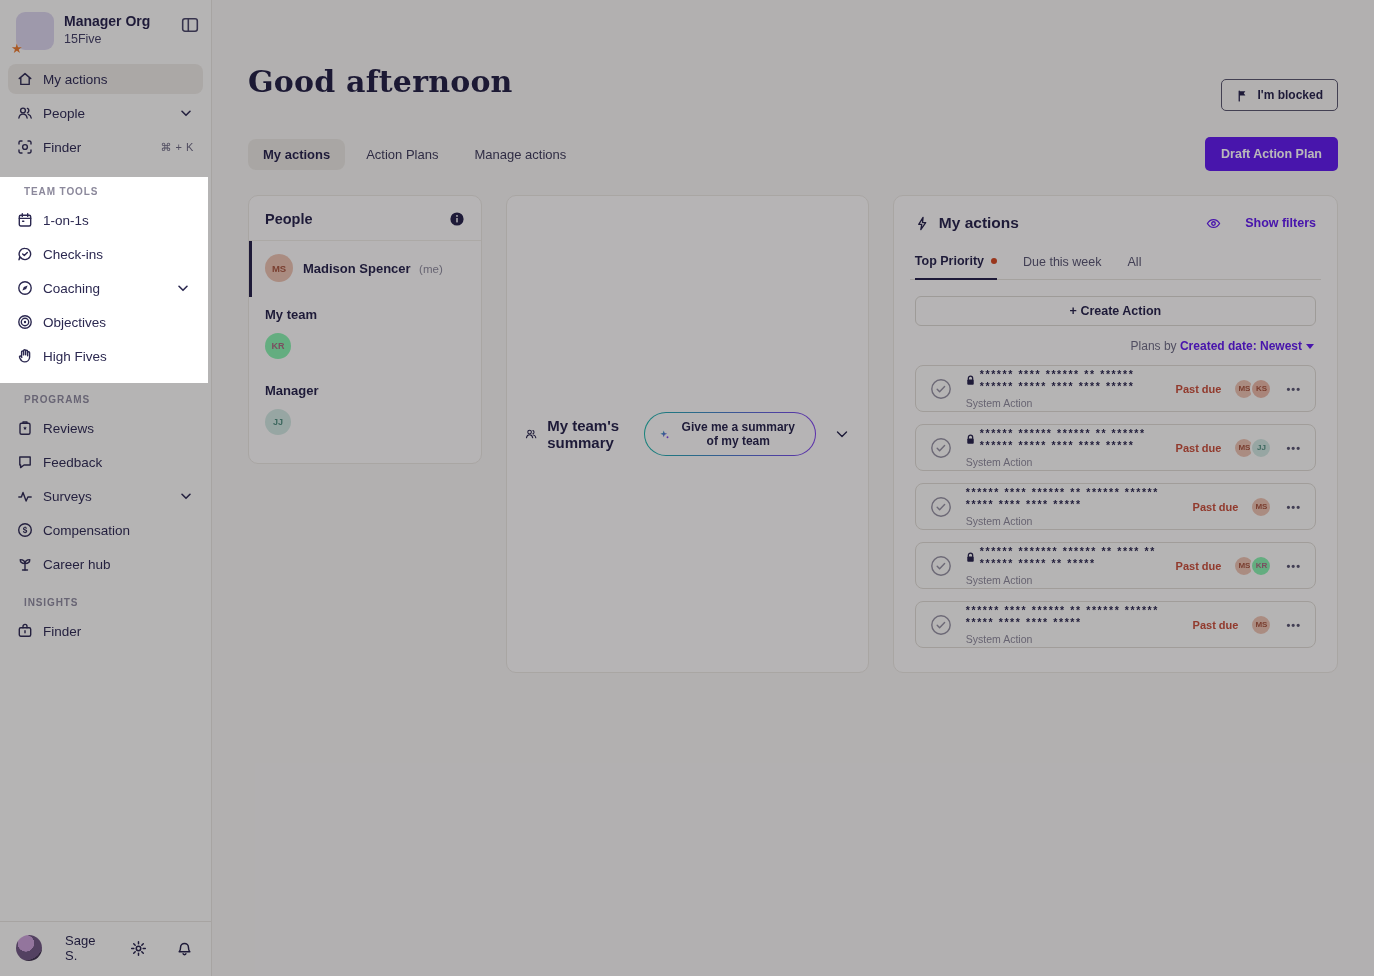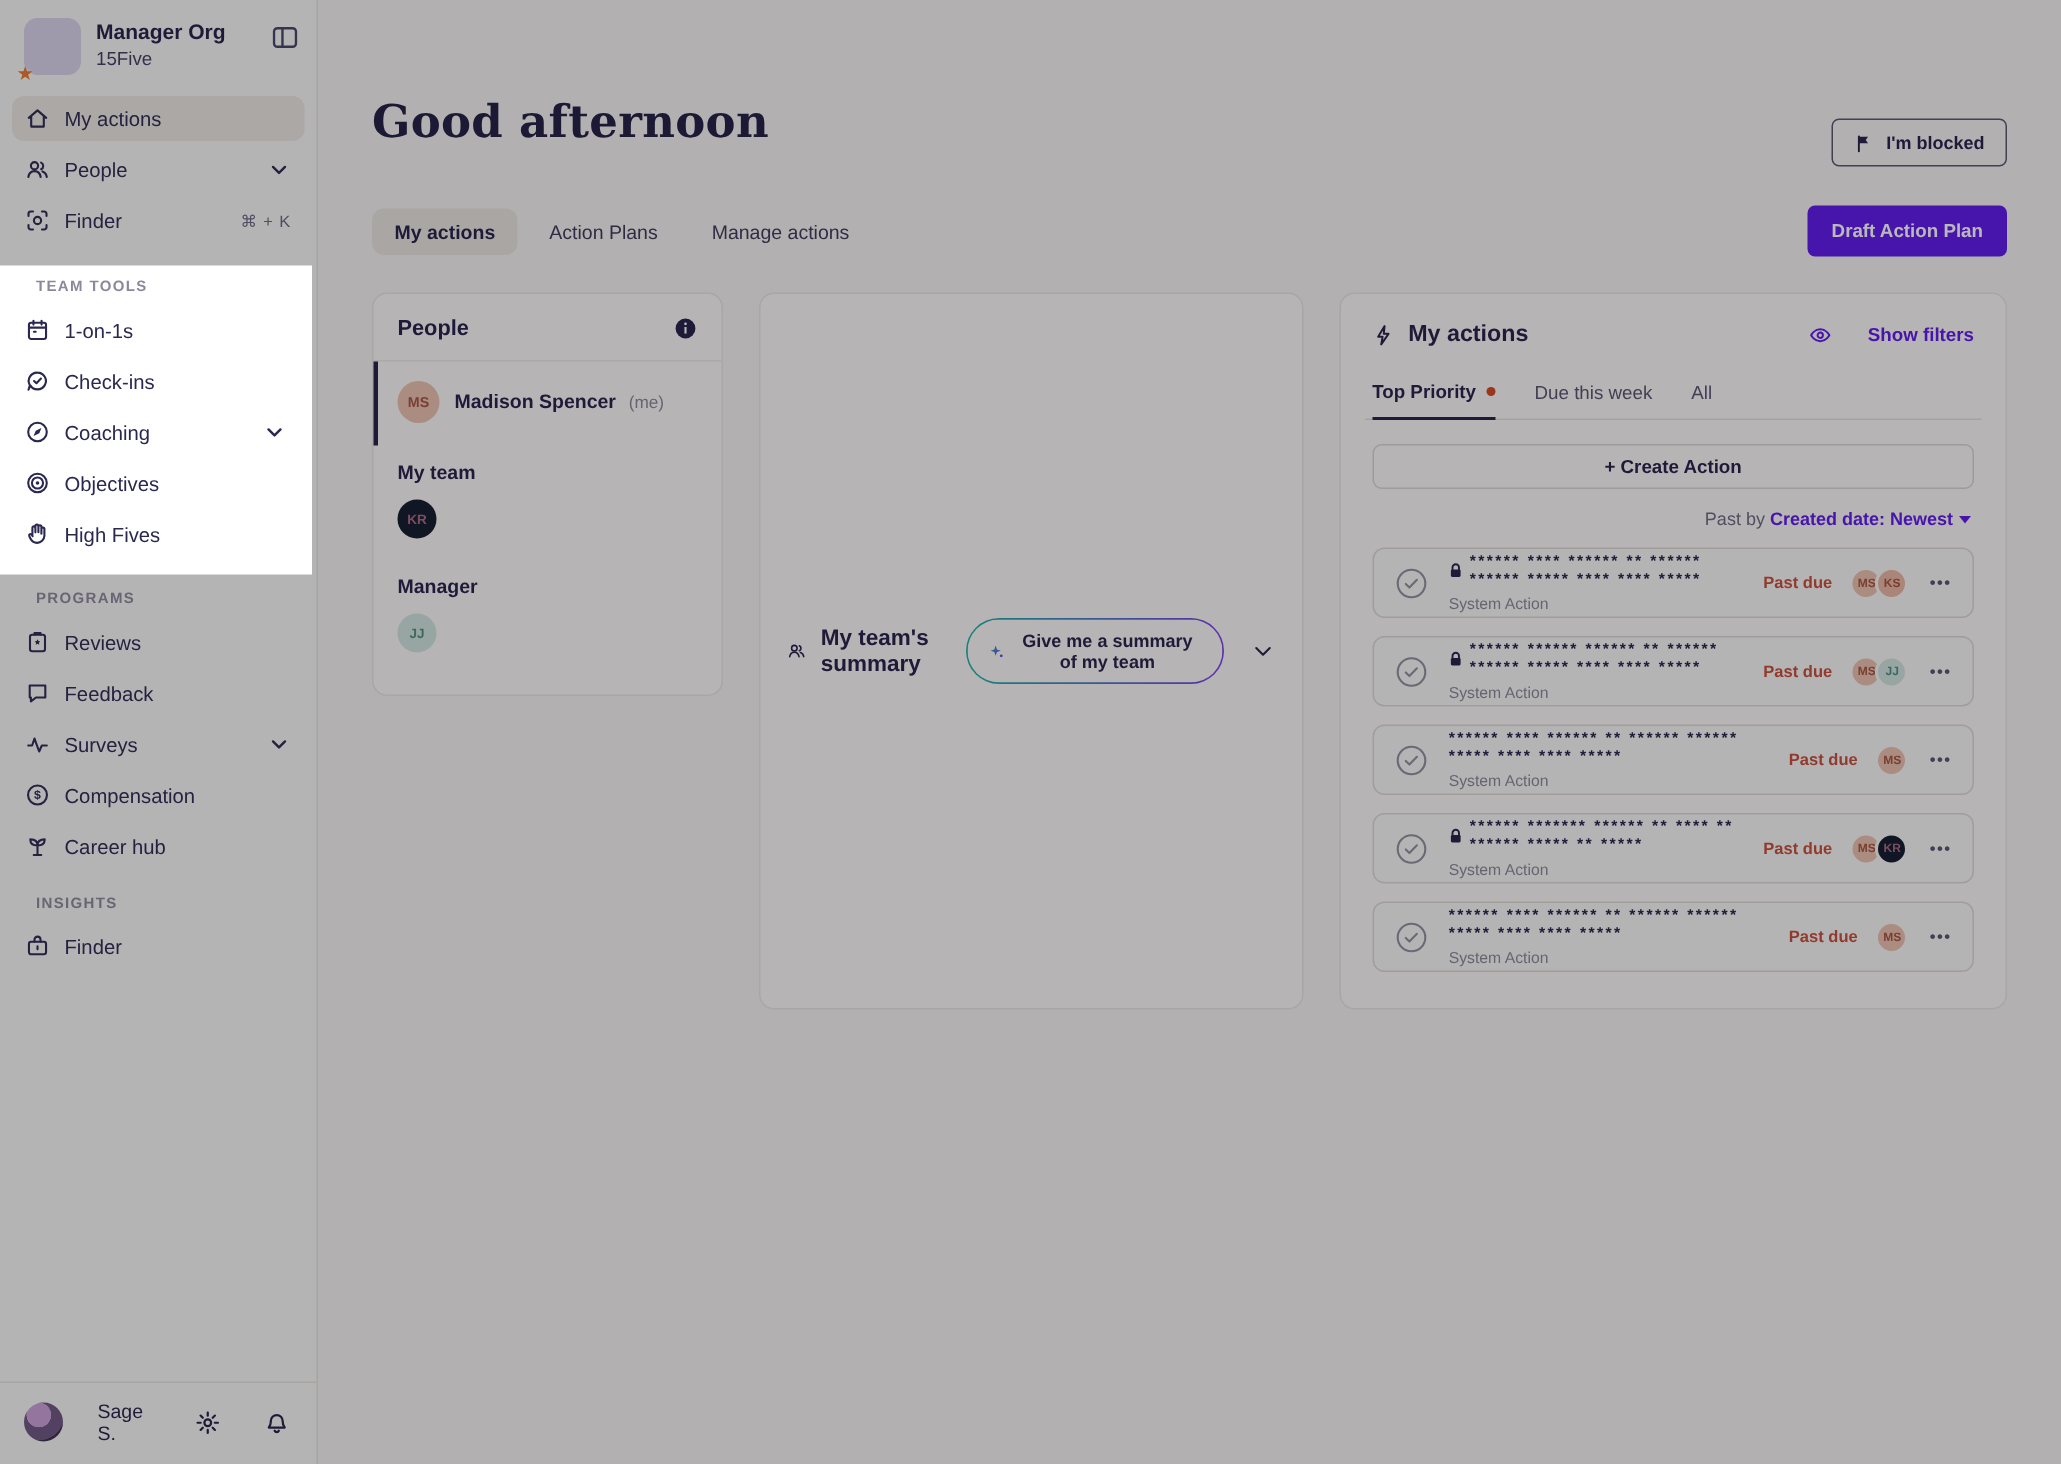--- a/index.html
+++ b/index.html
@@ -56,21 +56,21 @@
 
   
   .people-card { width:234px; flex:none; background:#fbfaf8; border:1px solid #e8e5df; border-radius:10px; padding-bottom:14px; }
   .people-head { display:flex; align-items:center; justify-content:space-between; padding:15px 16px 13px; border-bottom:1px solid #eceae3; }
   .people-title { font-size:14.5px; font-weight:700; }
   .me-row { position:relative; display:flex; align-items:center; gap:10px; padding:13px 16px 15px; cursor:pointer; }
   .me-row::before { content:""; position:absolute; left:0; top:0; bottom:0; width:3px; background:#211e46; }
   .avatar { border-radius:50%; display:flex; align-items:center; justify-content:center; font-weight:700; }
   .av-ms { background:#eac0ae; color:#a5523a; }
   .av-ks { background:#e9b6a4; color:#a5523a; }
-  .av-kr { background:#0f172a; color:#a8667f; }
+  .av-kr { background:#86efac; color:#a8667f; }
   .av-jj { background:#cfe5de; color:#4e8d7d; }
   .av-28 { width:28px; height:28px; font-size:9.5px; }
   .av-26 { width:26px; height:26px; font-size:9px; }
   .me-name { font-size:13px; font-weight:700; }
   .me-suffix { font-size:11.5px; color:#8a8798; font-weight:400; margin-left:4px; }
   .group-label { font-size:13px; font-weight:700; padding:10px 16px 2px; }
   .group-avatar { margin:9px 16px 14px; cursor:pointer; }
 
   
   .right-col { flex:1; display:flex; flex-direction:row; gap:24px; }
@@ -335,21 +335,21 @@
               <span>Due this week</span>
             </div>
             <div class="inner-tab">
               <span>All</span>
             </div>
           </div>
 
           <button class="create-btn">+ Create Action</button>
 
           <div class="sort-row">
-            <span>Past by</span>
+            <span>Plans by</span>
             <span class="sort-value"><span>Created date: Newest</span><span class="sort-caret"></span></span>
           </div>
 
           <div class="rows">
 
             <div class="action-row">
               <span class="check-circle">
                   <svg viewBox="0 0 22 22">
                     <circle cx="11" cy="11" r="9.2"></circle>
                     <path d="M7.2 11.3l2.4 2.4 5-5.2"></path>

